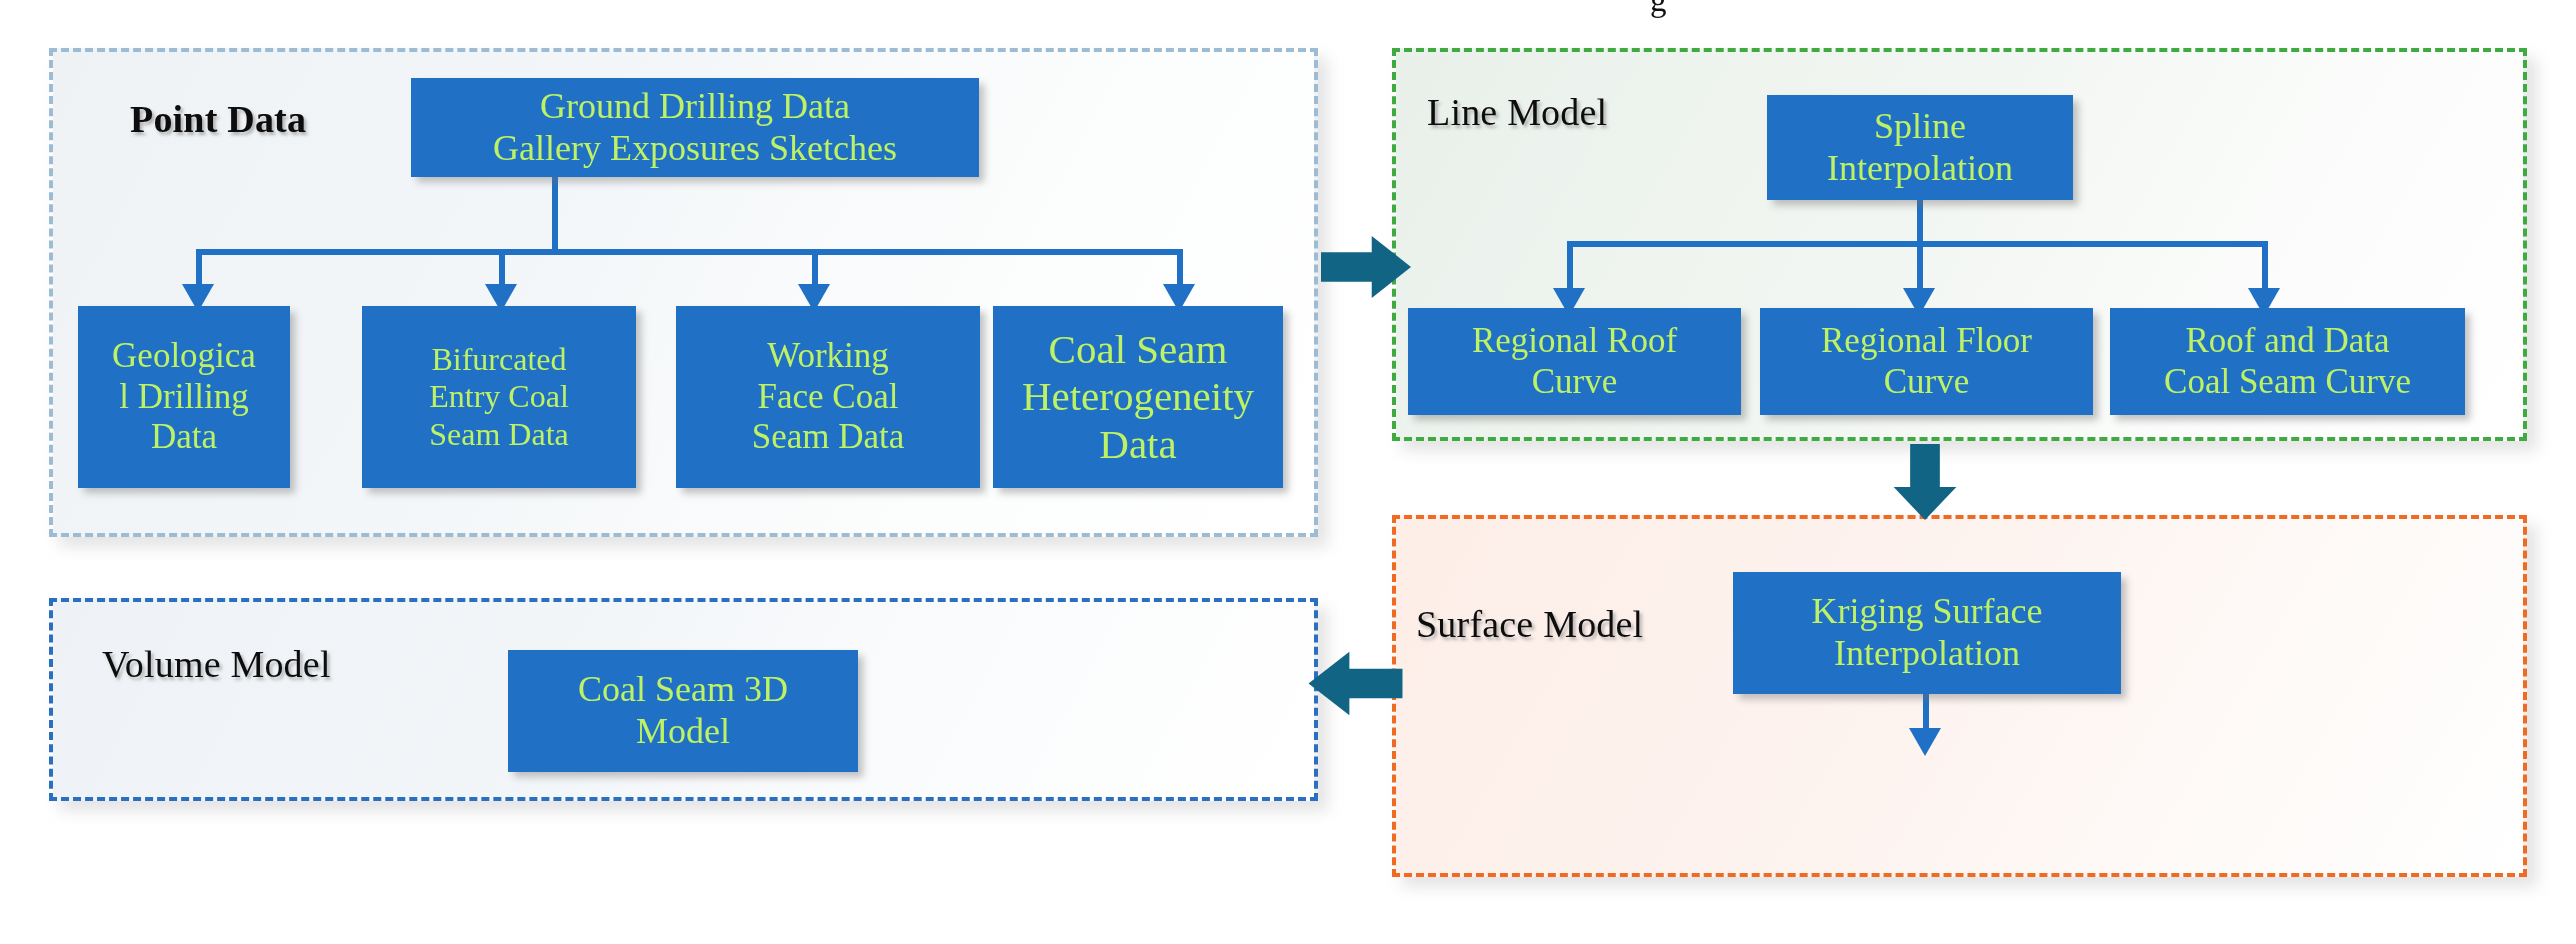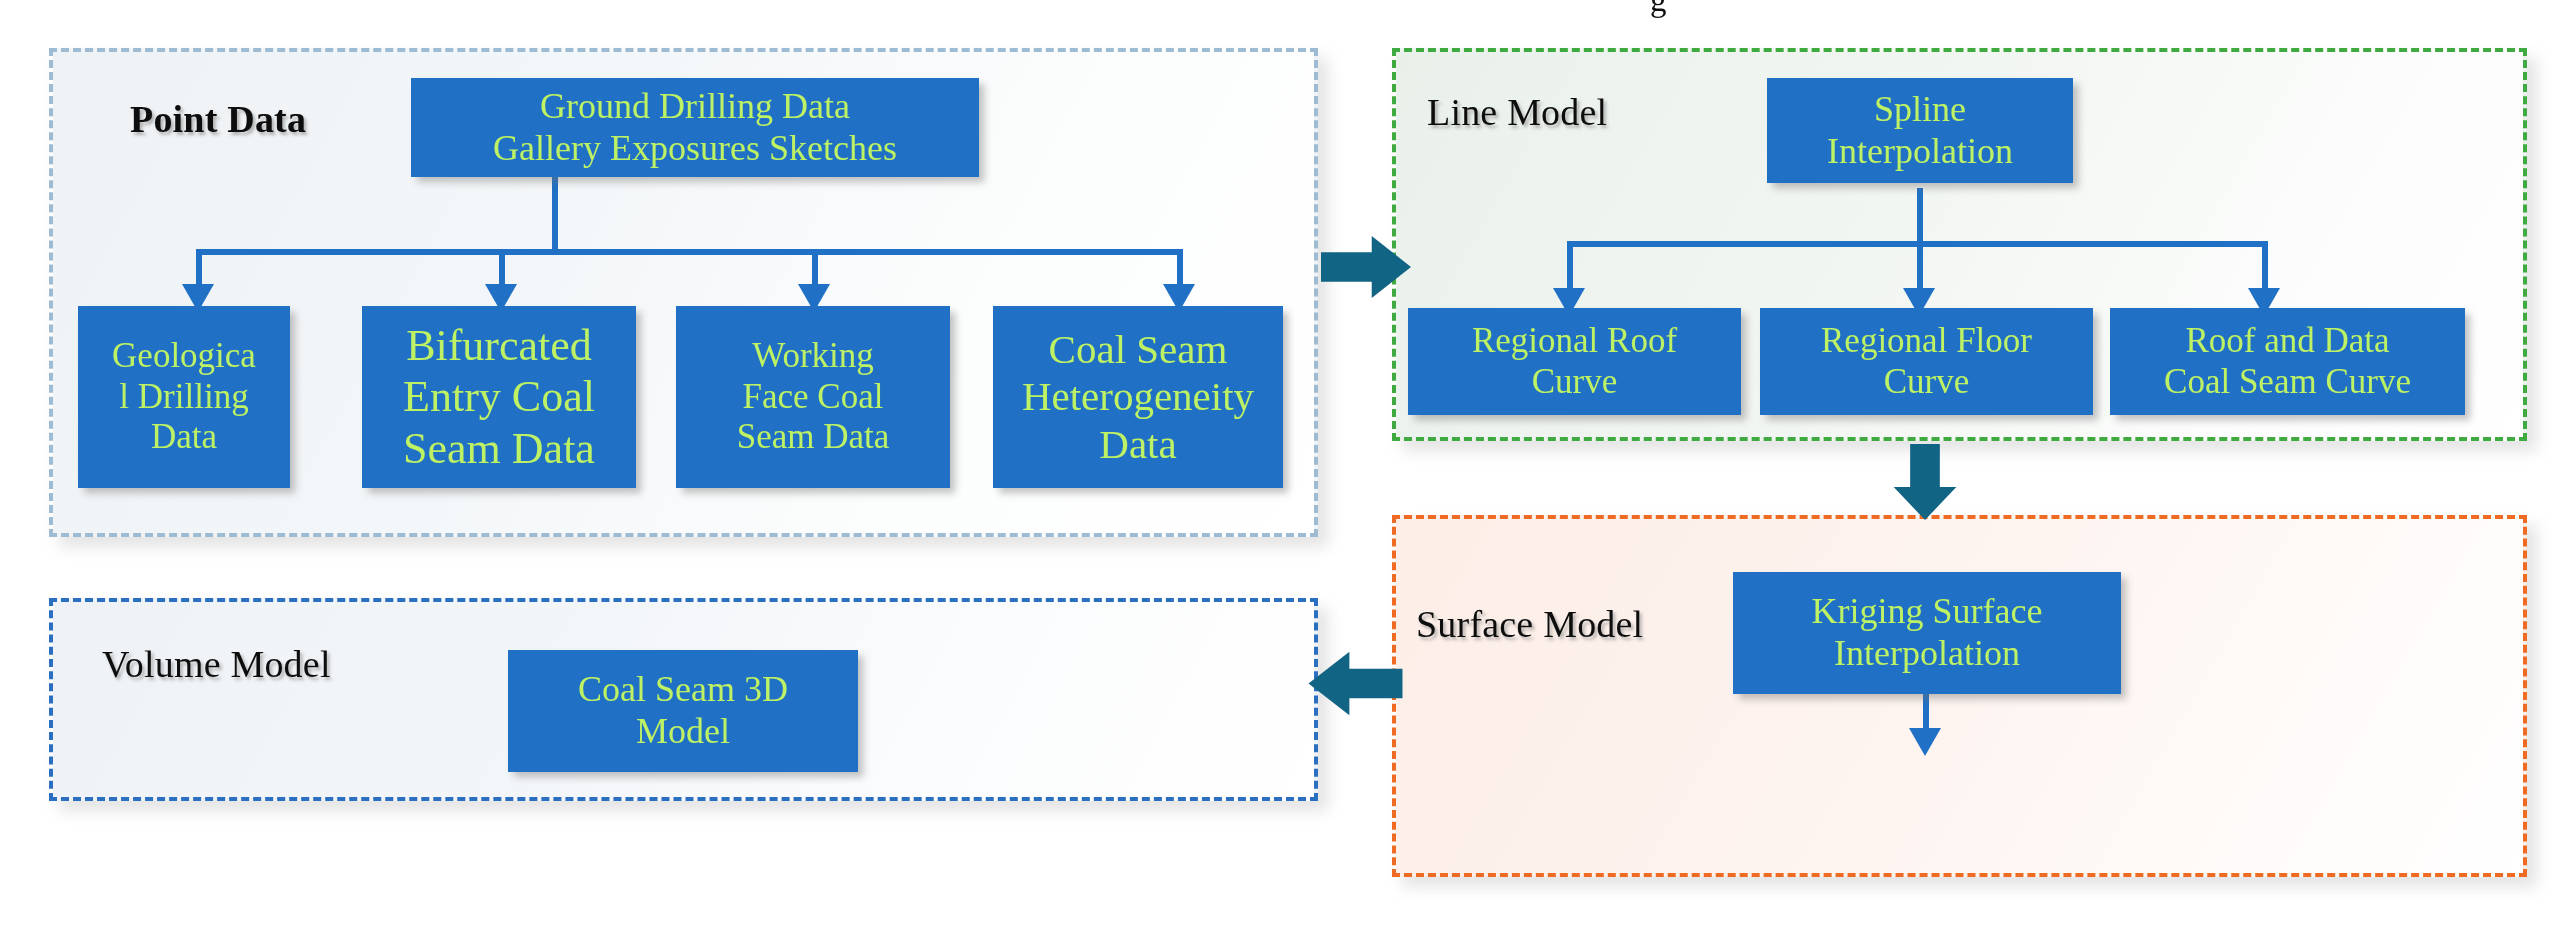--- a/index.html
+++ b/index.html
@@ -136,36 +136,36 @@
   <div class="conn conn-v" style="left:812px;top:249px;height:39px;"></div>
   <div class="conn conn-v" style="left:1177px;top:249px;height:39px;"></div>
   <div class="arrowhead" style="left:182px;top:284px;"></div>
   <div class="arrowhead" style="left:485px;top:284px;"></div>
   <div class="arrowhead" style="left:798px;top:284px;"></div>
   <div class="arrowhead" style="left:1163px;top:284px;"></div>
 
   <div class="node" style="left:78px;top:306px;width:212px;height:182px;font-size:35px;">Geologica
 l Drilling
 Data</div>
-  <div class="node" style="left:362px;top:306px;width:274px;height:182px;font-size:44px;">Bifurcated
+  <div class="node" style="left:362px;top:306px;width:274px;height:182px;font-size:32px;">Bifurcated
 Entry Coal
 Seam Data</div>
-  <div class="node" style="left:676px;top:306px;width:274px;height:182px;font-size:35px;">Working
+  <div class="node" style="left:676px;top:306px;width:304px;height:182px;font-size:35px;">Working
 Face Coal
 Seam Data</div>
   <div class="node" style="left:993px;top:306px;width:290px;height:182px;font-size:41px;">Coal Seam
 Heterogeneity
 Data</div>
 
   <div class="panel-shadow" style="left:1402px;top:58px;width:1135px;height:393px;"></div>
   <div class="panel" id="panel-line"></div>
 
   <div class="panel-label" style="left:1427px;top:90px;font-size:38px;">Line Model</div>
 
-  <div class="node" style="left:1767px;top:78px;width:306px;height:105px;font-size:36px;">Spline
+  <div class="node" style="left:1767px;top:95px;width:306px;height:105px;font-size:36px;">Spline
 Interpolation</div>
 
   <div class="conn conn-v" style="left:1917px;top:188px;height:105px;"></div>
   <div class="conn conn-h" style="left:1567px;top:241px;width:701px;"></div>
   <div class="conn conn-v" style="left:1567px;top:241px;height:52px;"></div>
   <div class="conn conn-v" style="left:2262px;top:241px;height:52px;"></div>
   <div class="arrowhead" style="left:1553px;top:288px;"></div>
   <div class="arrowhead" style="left:1903px;top:288px;"></div>
   <div class="arrowhead" style="left:2248px;top:288px;"></div>
 

